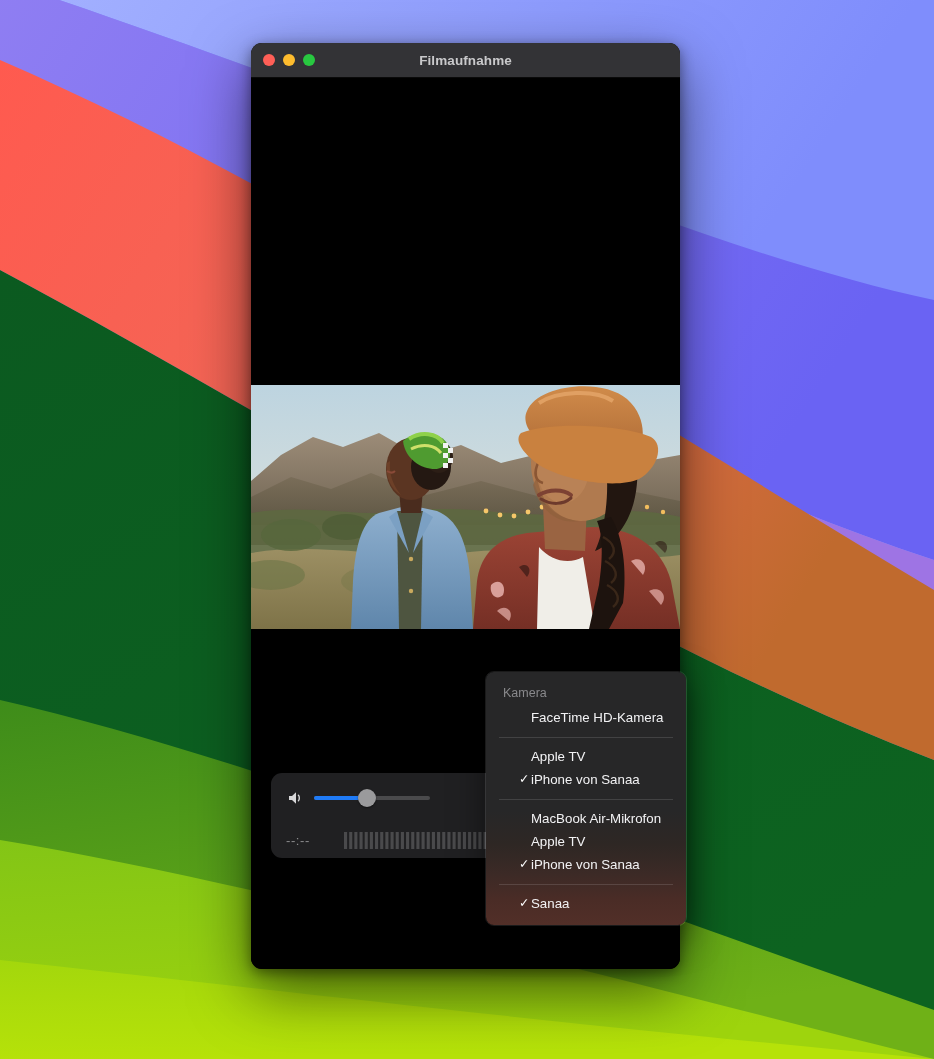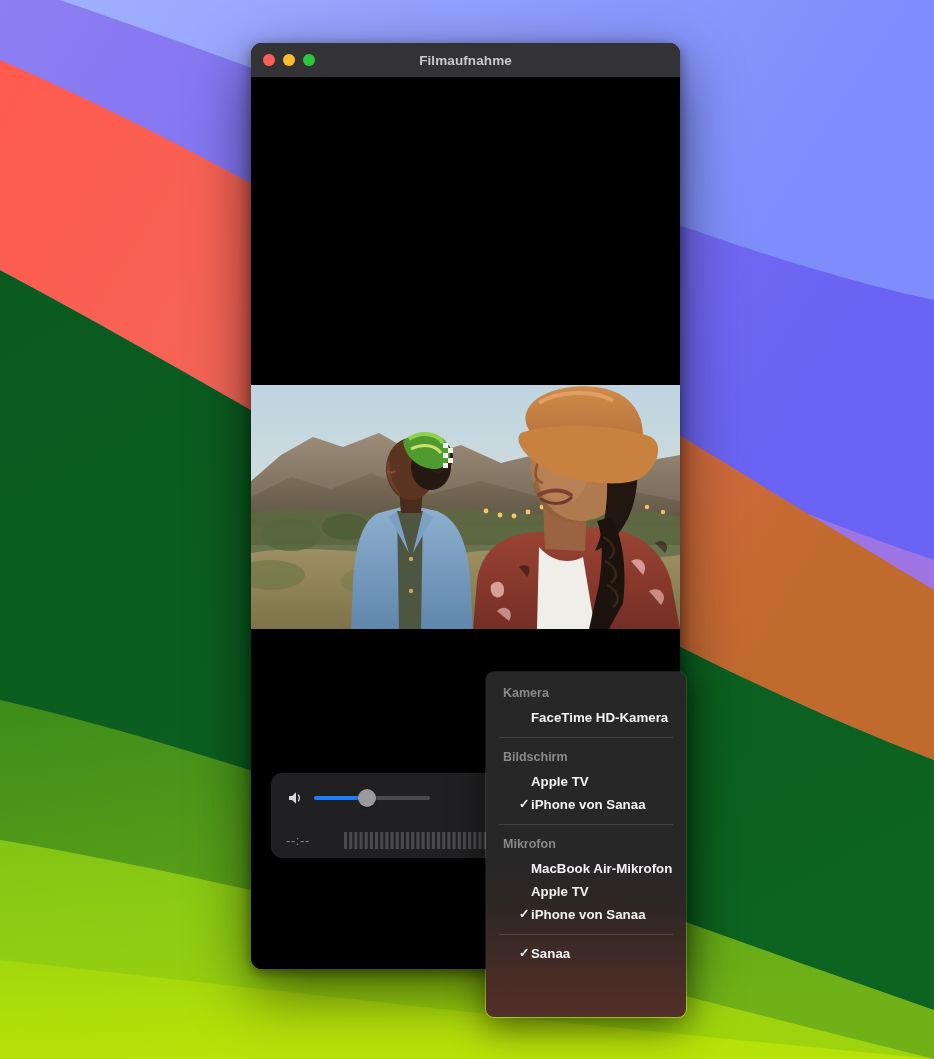--- a/index.html
+++ b/index.html
@@ -122,26 +122,25 @@
     flex:1; height:17px;
     margin-right:8px;
     overflow:hidden;
     display:block;
   }
 
   
   #options-menu {
     position:absolute;
     left:485px; top:671px;
-    width:202px; height:347px;
+    width:202px; height:255px;
     border-radius:9px;
     overflow:hidden;
     box-shadow:0 10px 34px rgba(0,0,0,.5);
     border:.5px solid rgba(255,255,255,.10);
-    font-weight:bold;
   }
   #menu-bg {
     position:absolute; inset:0;
     background:linear-gradient(180deg,
       #272728 0%,
       #272728 55%,
       #2e2724 68%,
       #3c2a26 80%,
       #4a2c26 90%,
       #522f28 100%);
@@ -487,32 +486,30 @@
   <div id="menu-bg"></div>
   <div id="menu-items">
 
     <div class="menu-section-label">Kamera</div>
     <div class="menu-item">
       <span class="mi-label">FaceTime HD-Kamera</span>
     </div>
 
     <div class="menu-sep"></div>
 
-    <div class="menu-section-label">Bildschirm</div>
     <div class="menu-item">
       <span class="mi-label">Apple TV</span>
     </div>
     <div class="menu-item">
       <span class="check">✓</span>
       <span class="mi-label">iPhone von Sanaa</span>
     </div>
 
     <div class="menu-sep"></div>
 
-    <div class="menu-section-label">Mikrofon</div>
     <div class="menu-item">
       <span class="mi-label">MacBook Air-Mikrofon</span>
     </div>
     <div class="menu-item">
       <span class="mi-label">Apple TV</span>
     </div>
     <div class="menu-item">
       <span class="check">✓</span>
       <span class="mi-label">iPhone von Sanaa</span>
     </div>

